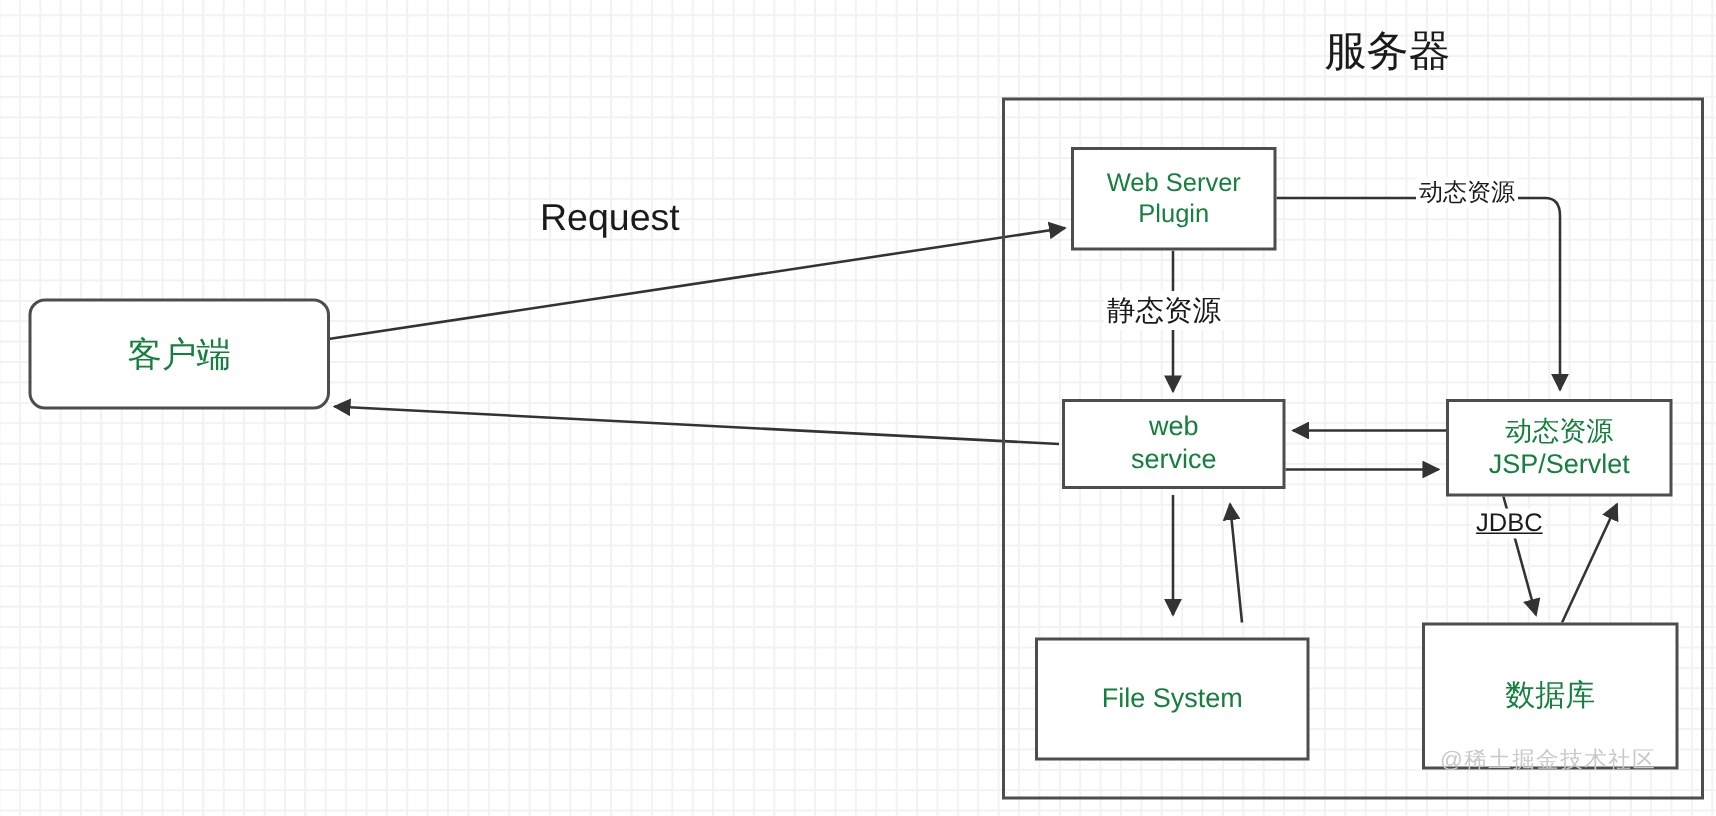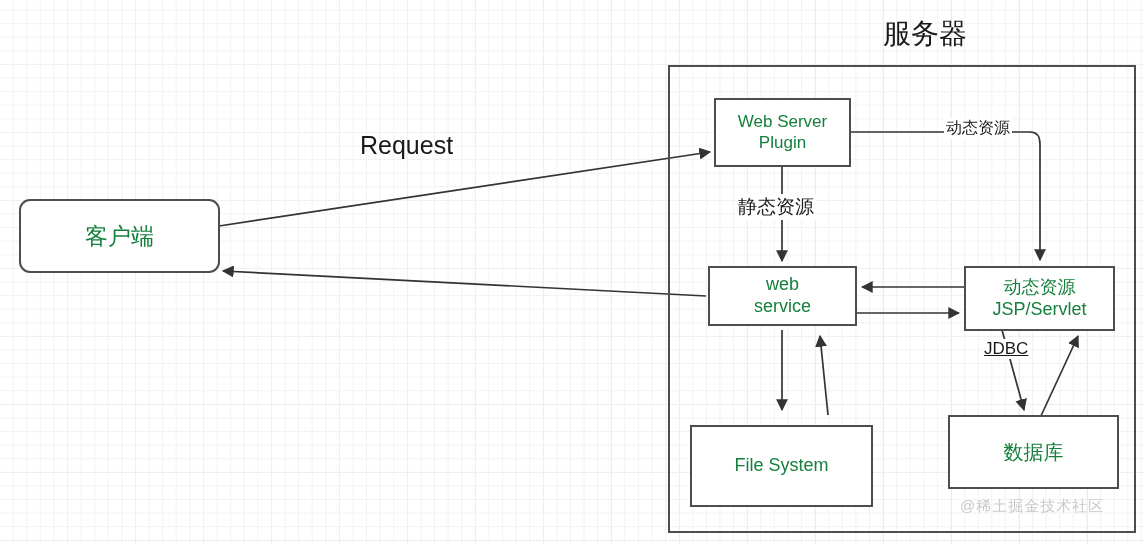--- a/index.html
+++ b/index.html
@@ -129,21 +129,21 @@
 
   <div class="node" style="left:964px; top:266px; width:151px; height:65px; font-size:18px;">
     <span class="node-label">动态资源
 JSP/Servlet</span>
   </div>
 
   <div class="node" style="left:690px; top:415px; width:183px; height:82px; font-size:18px;margin-top:10px;">
     <span class="node-label">File System</span>
   </div>
 
-  <div class="node" style="left:948px; top:415px; width:171px; height:74px; font-size:20px;text-align:center;">
+  <div class="node" style="left:948px; top:415px; width:171px; height:98px; font-size:20px;text-align:center;">
     <span class="node-label">数据库</span>
   </div>
 
   <div class="free-label" style="left:360px; top:131px; font-size:25px;">Request</div>
 
 
   <div class="edge-label" style="left:736px; top:194px; font-size:19px;">静态资源</div>
 
   <div class="edge-label" style="left:944px; top:118px; font-size:16px;">动态资源</div>
 

